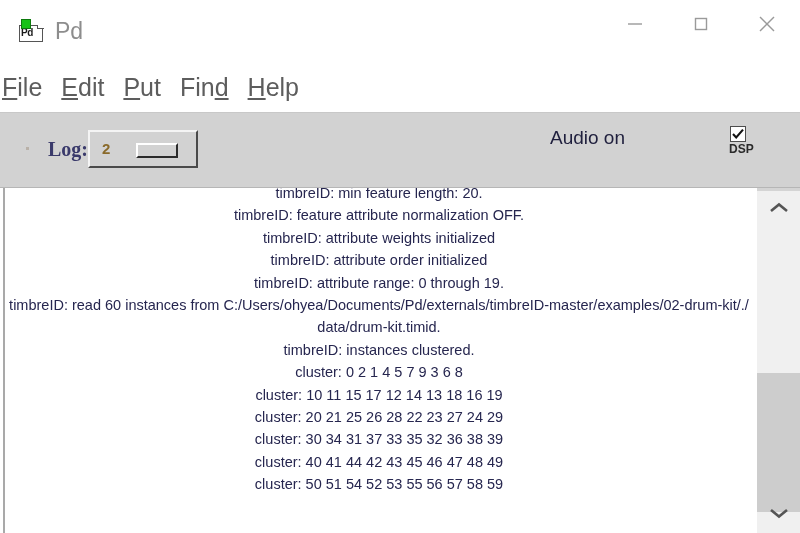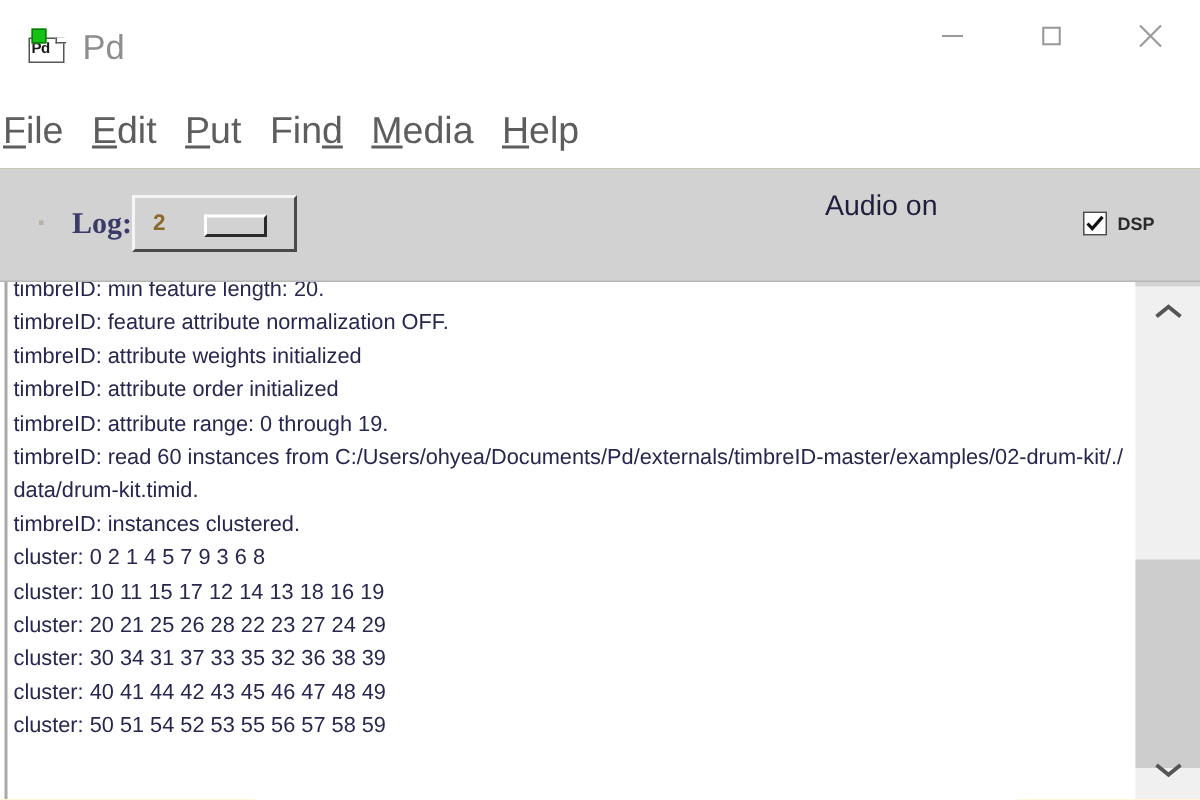--- a/index.html
+++ b/index.html
@@ -11,20 +11,21 @@
     background: #ffffff;
     font-family: "Liberation Sans", sans-serif;
   }
 
   #app {
     position: relative;
     width: 800px;
     height: 533px;
     background: #fde047;
     overflow: hidden;
+    text-align: center;
   }
 
   
   .titlebar {
     position: absolute;
     left: 0; top: 0;
     width: 800px; height: 62px;
     background: #ffffff;
     display: flex;
     align-items: flex-start;
@@ -192,24 +193,25 @@
     font-size: 19px;
     line-height: 22px;
     color: #1f1f3d;
     font-family: "Liberation Sans", sans-serif;
     white-space: nowrap;
     margin-left: 12px;
   }
 
   .dsp-wrap {
     position: absolute;
-    left: 722px; top: 141px;
-    display: flex;
-    align-items: center;
-    cursor: default;
+    left: 722px; top: 126px;
+    display: flex;
+    align-items: center;
+    cursor: default;
+    flex-direction: column;
   }
   .dsp-box {
     position: relative;
     width: 16px; height: 16px;
     background: #ffffff;
     border: 1.5px solid #4d4d4d;
     flex: 0 0 auto;
   }
   .dsp-box svg { position: absolute; left: 1px; top: 1px; }
   .dsp-label {
@@ -316,21 +318,20 @@
         </svg>
       </div>
     </div>
   </div>
 
   <div class="menubar">
     <div class="menu-item"><u>F</u>ile</div>
     <div class="menu-item"><u>E</u>dit</div>
     <div class="menu-item"><u>P</u>ut</div>
     <div class="menu-item">Fin<u>d</u></div>
-    <div class="menu-item"><u>M</u>edia</div>
     <div class="menu-item"><u>H</u>elp</div>
   </div>
 
   <div class="toolbar" style="background: rgb(210, 210, 210);"></div>
   <div class="tb-dot"></div>
 
   <div class="log-label">Log:</div>
 
   <div class="log-menu">
     <span class="log-menu-value">2</span>

